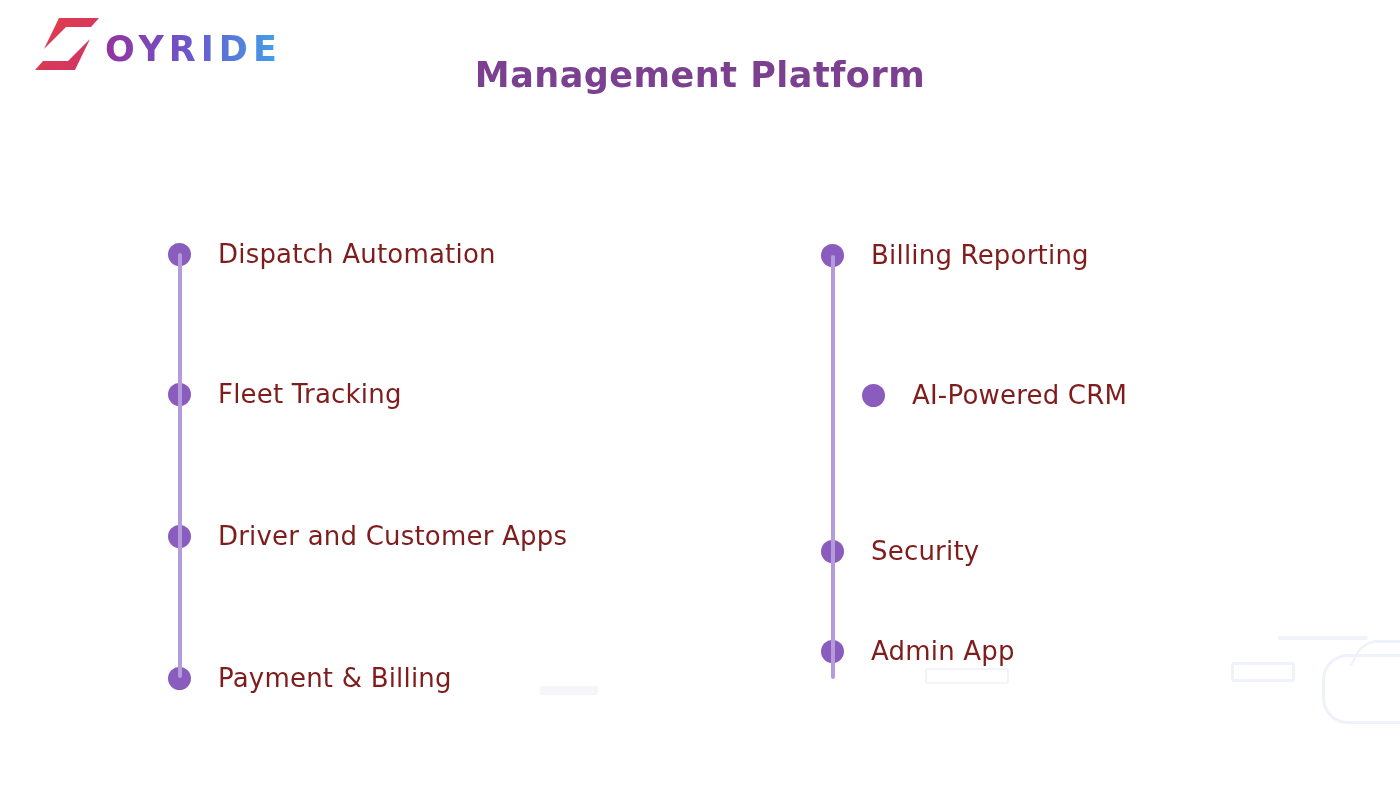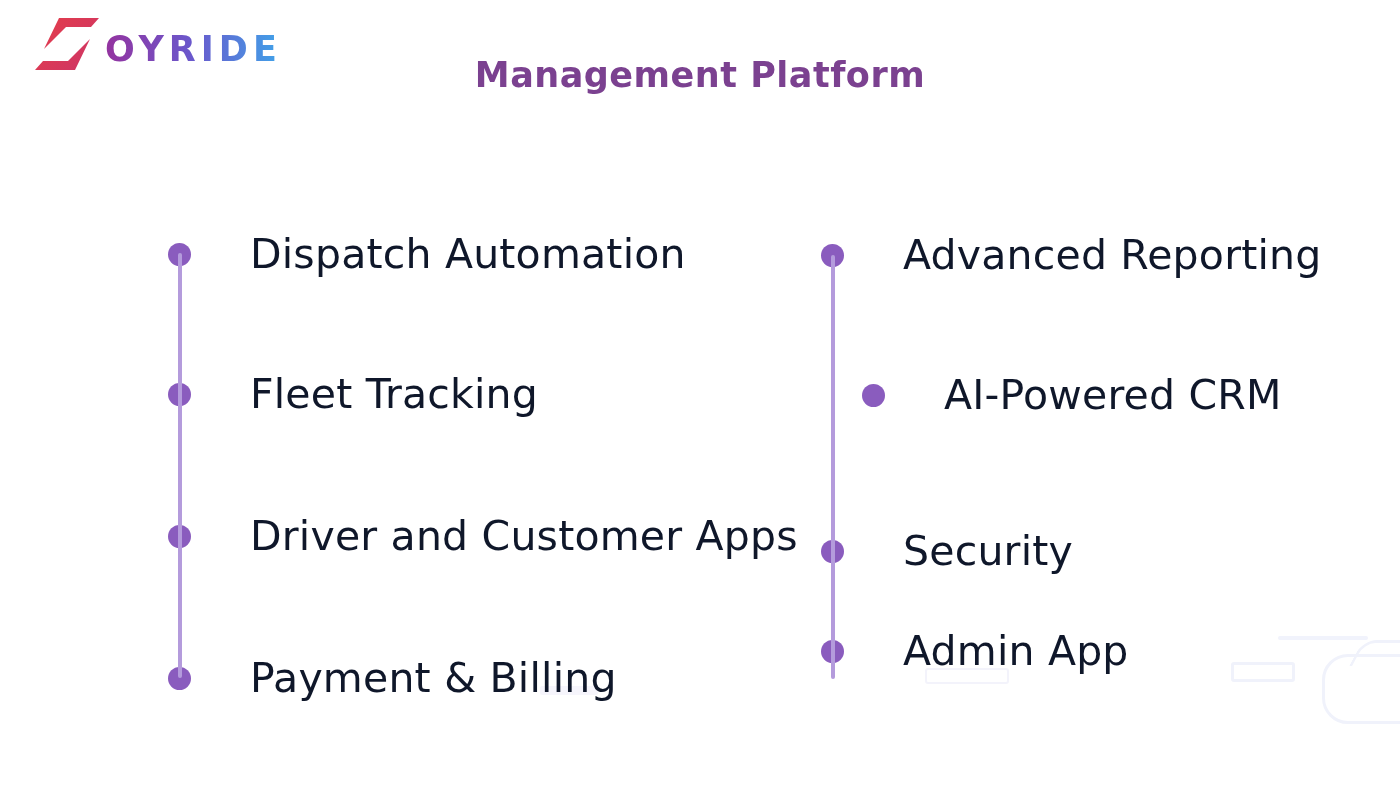--- a/index.html
+++ b/index.html
@@ -61,25 +61,24 @@
   }
   .dot {
     width: 23px;
     height: 23px;
     border-radius: 50%;
     background: #8A5CBE;
     flex: 0 0 23px;
     margin-right: 27px;
   }
   .label {
-    font-size: 41px;
-    color: #0f172a;
+    font-size: 26px;
+    color: #7f1d1d;
     white-space: nowrap;
     letter-spacing: 0.2px;
-    margin-left: 32px;
   }
 
   
   .item.l0 { left: 168px; top: 239px; }
   .item.l1 { left: 168px; top: 379px; text-align: right; }
   .item.l2 { left: 168px; top: 521px; }
   .item.l3 { left: 168px; top: 663px; }
   
   .item.r0 { left: 821px; top: 240px; }
   .item.r1 { left: 862px; top: 380px; }
@@ -149,21 +148,21 @@
   </div>
   <div class="item l3">
     <span class="dot"></span>
     <span class="label">Payment &amp; Billing</span>
   </div>
 
   <div class="connector right"></div>
 
   <div class="item r0">
     <span class="dot"></span>
-    <span class="label">Advanced Reporting</span>
+    <span class="label">Billing Reporting</span>
   </div>
   <div class="item r1">
     <span class="dot"></span>
     <span class="label">AI-Powered CRM</span>
   </div>
   <div class="item r2">
     <span class="dot"></span>
     <span class="label">Security</span>
   </div>
   <div class="item r3">

